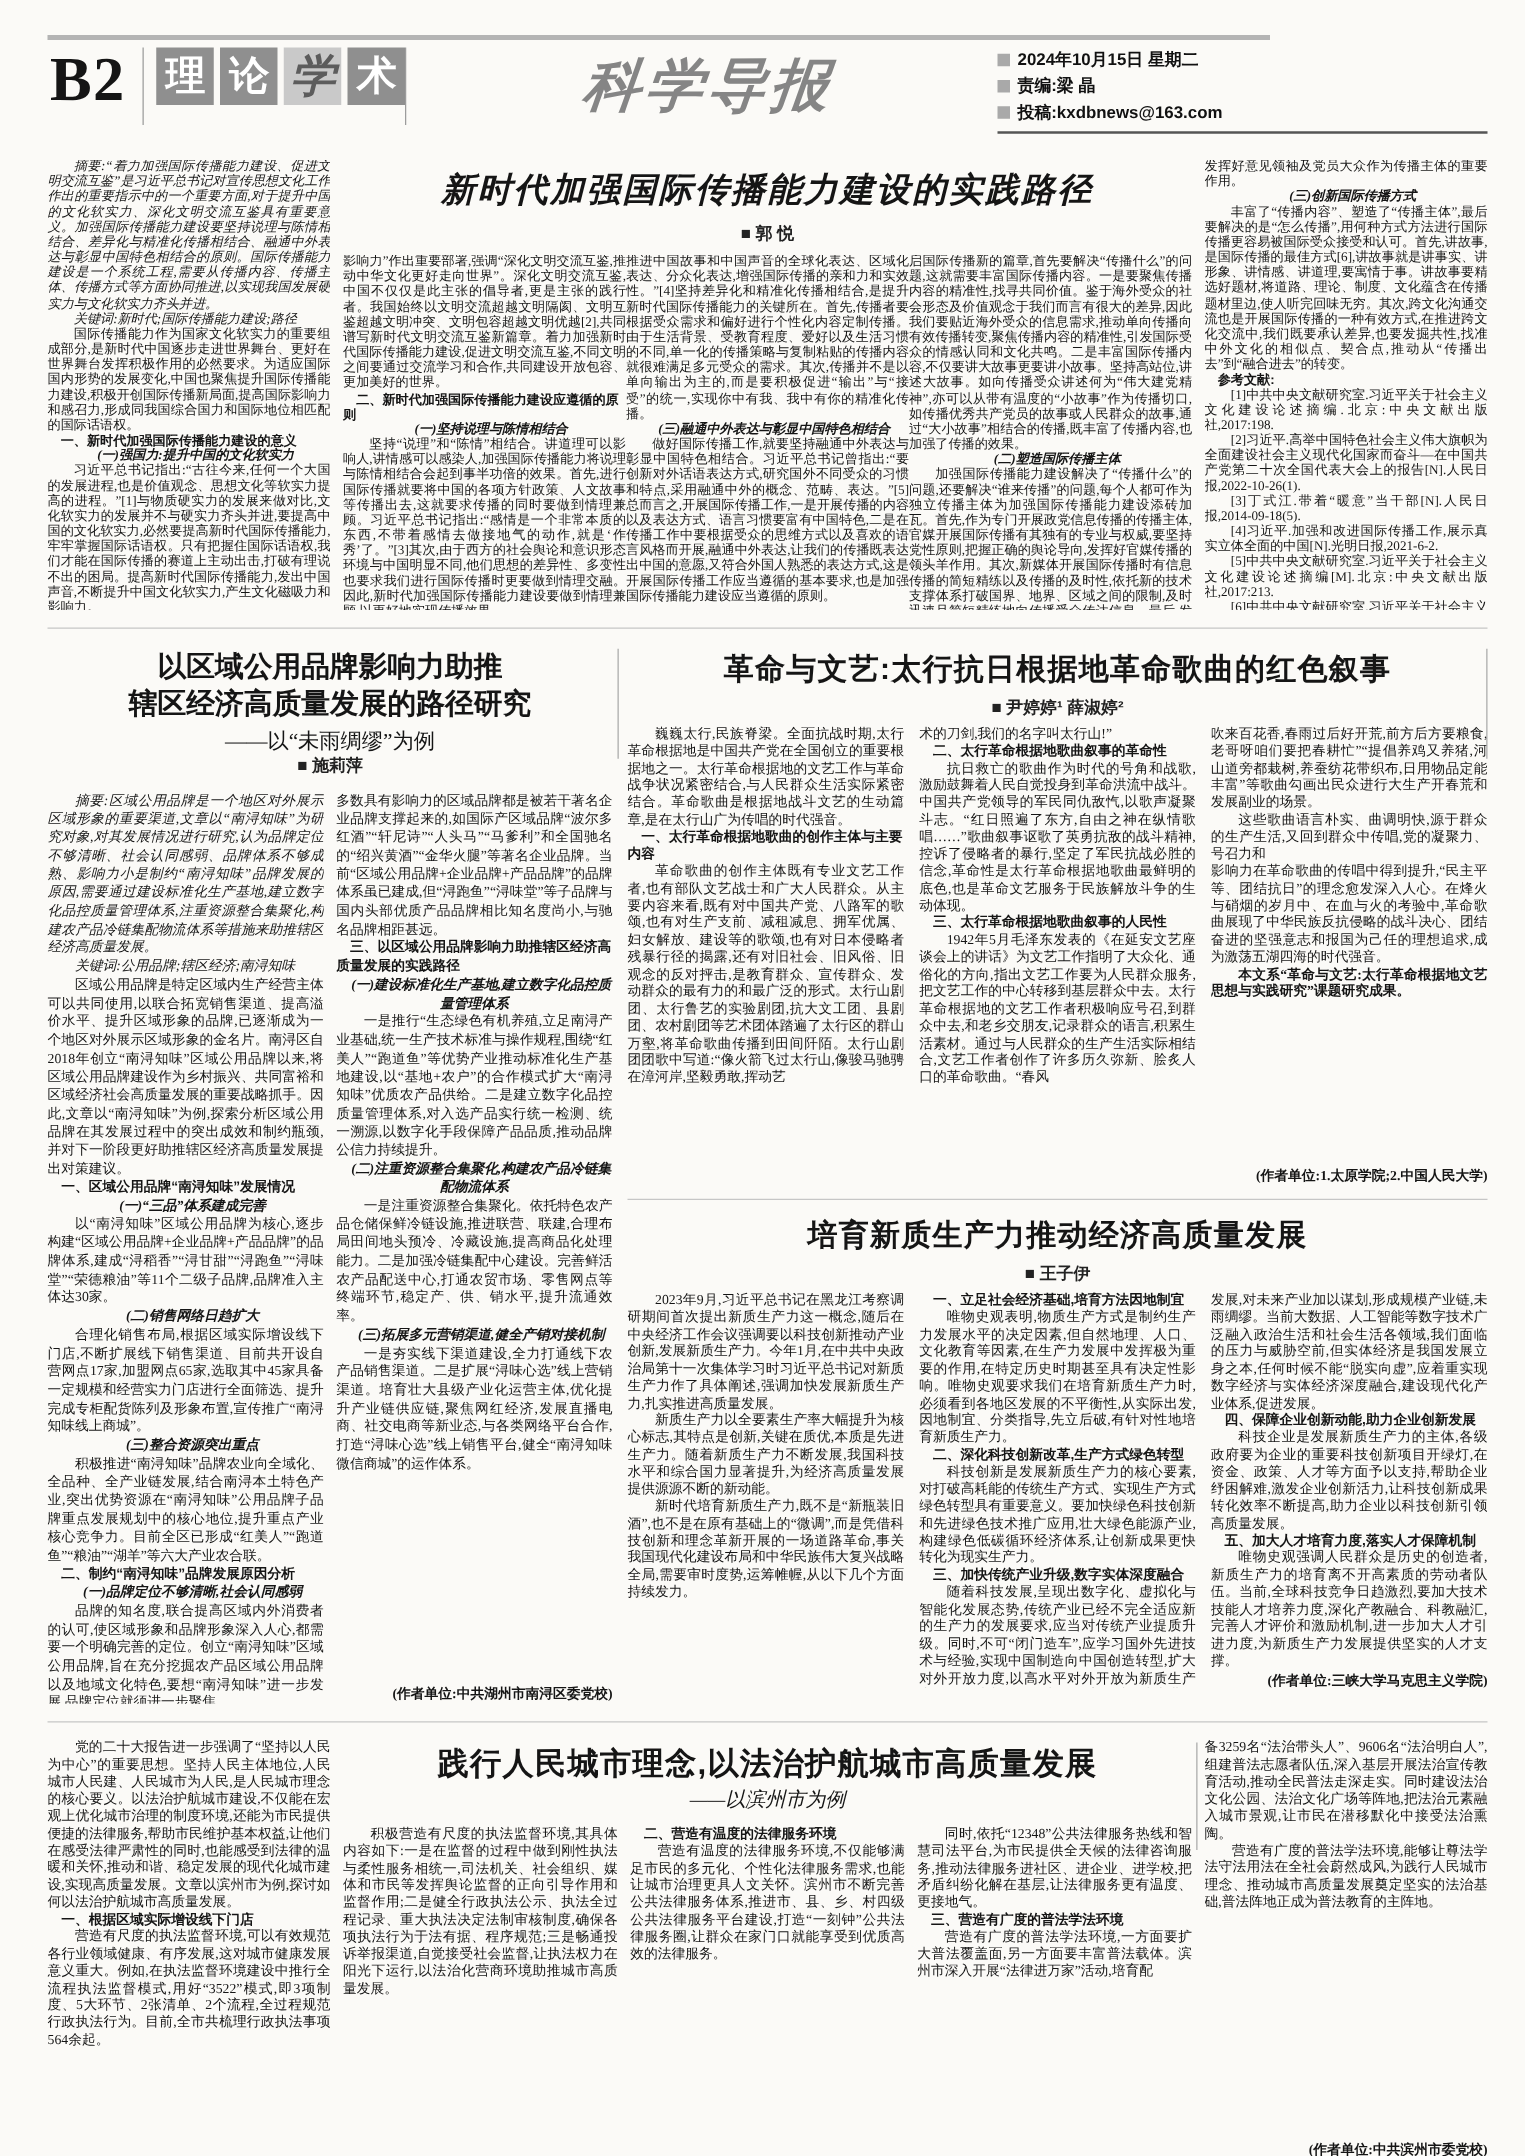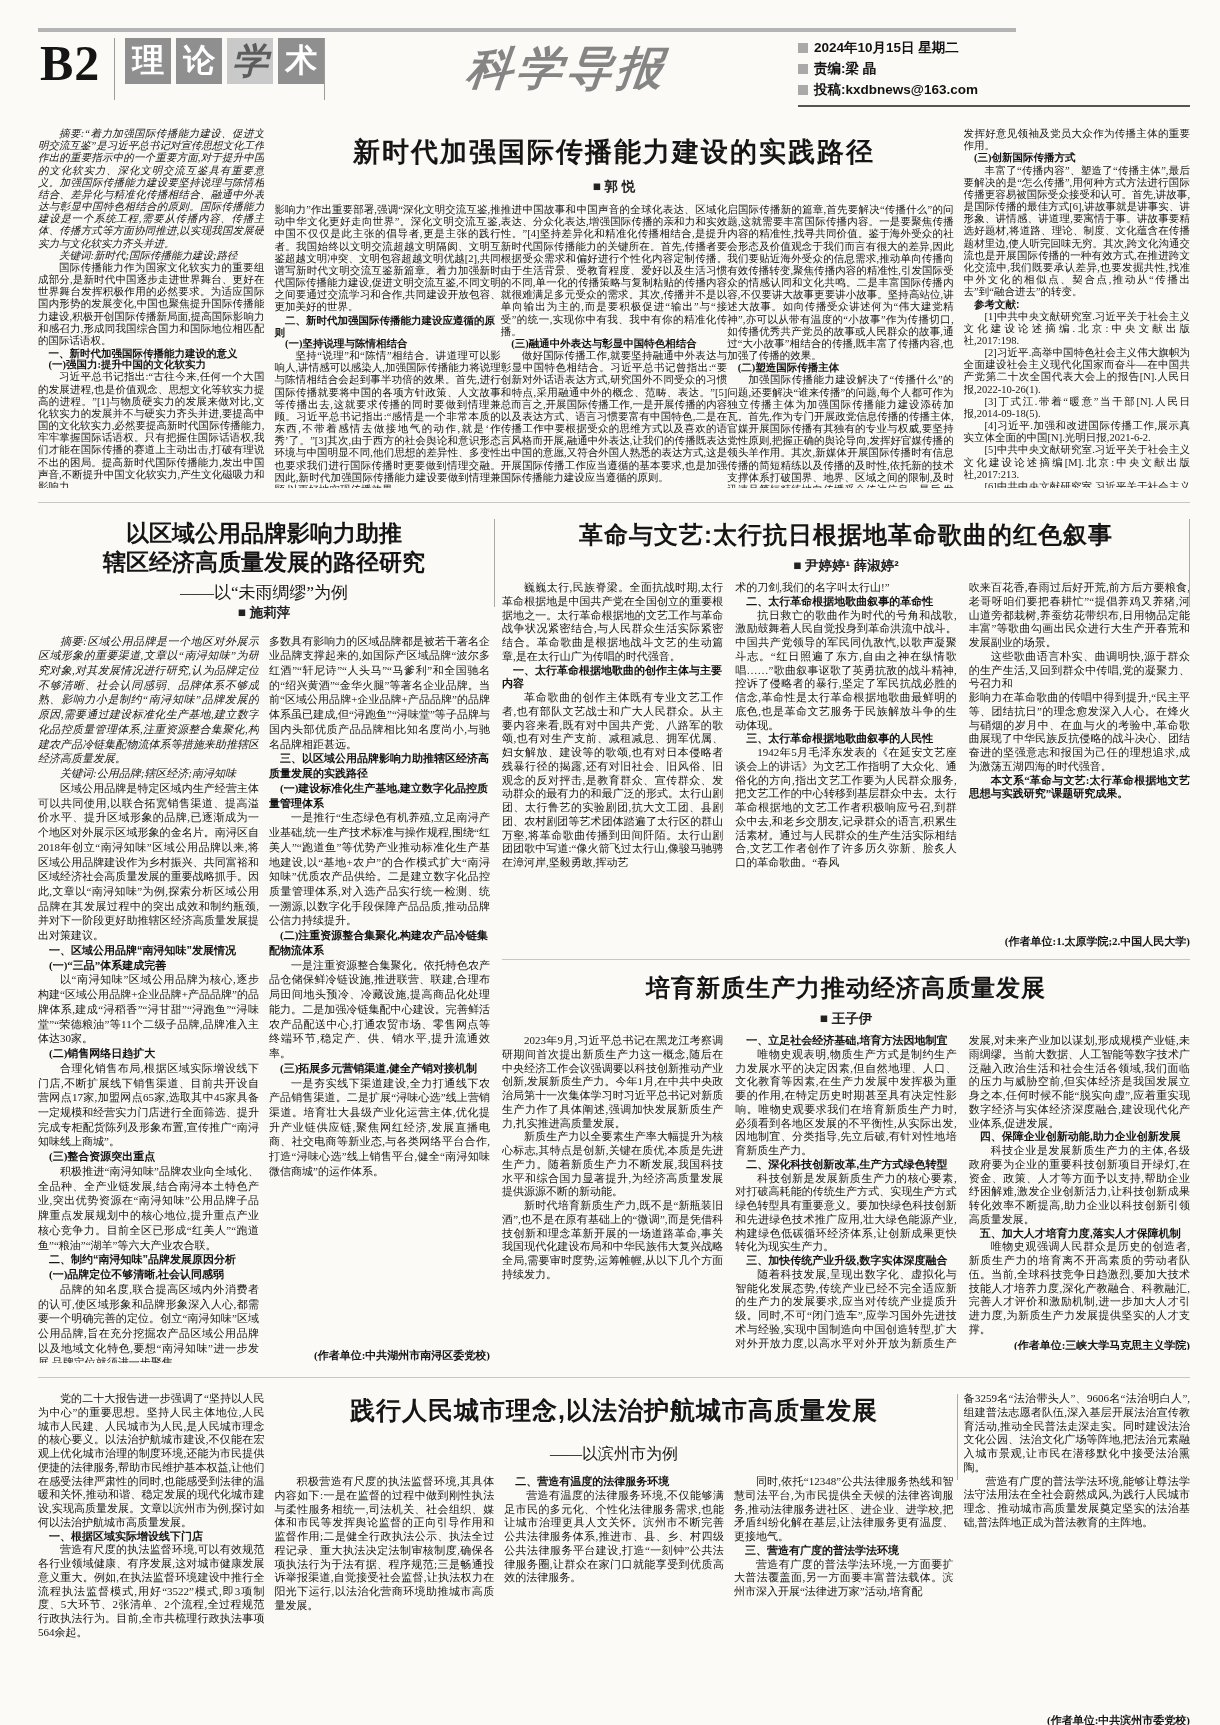--- a/index.html
+++ b/index.html
@@ -24,34 +24,34 @@
   .hinfo{width:392px;border-bottom:2px solid #555;padding-bottom:4px;}
   .hinfo .row{display:flex;align-items:center;gap:6px;font-family:"Liberation Sans",sans-serif;
         font-size:13.5px;font-weight:bold;line-height:1.55;color:#111;}
   .sq{width:10px;height:10px;background:#a9a9a9;display:inline-block;flex:0 0 auto;}
 
   
   .col{flex:1;overflow:hidden;display:flex;flex-direction:column;}
   .pg{margin:0;text-align:justify;text-indent:2em;}
   .pg.cont{text-indent:0;}
   .pg.h{font-weight:bold;font-family:"Liberation Sans",sans-serif;text-indent:1em;text-align:left;}
-  .pg.k{font-weight:bold;text-indent:1em;text-align:left;}
+  .pg.k{font-weight:bold;font-style:italic;text-indent:1em;text-align:center;}
   .pg.abs{font-style:italic;}
   .pg.note{font-weight:bold;}
   .pg.aff{text-align:right;text-indent:0;margin-top:auto;font-weight:bold;padding-top:2px;}
   .byline{text-align:center;font-family:"Liberation Sans",sans-serif;font-weight:bold;
           font-size:13.5px;color:#222;}
   .rule{height:1px;background:#c6c6c6;border:0;margin:14px 0;}
 
   
   .a1{display:flex;gap:10px;height:360px;margin-top:14px;position:relative;}
   .a1 .col{font-size:10.5px;line-height:1.16;}
   .a1mid{flex:3;display:flex;flex-direction:column;min-width:0;}
   .a1title{font-family:"Liberation Sans",sans-serif;font-weight:bold;font-size:27px;
-           text-align:center;margin:6px 0 8px;letter-spacing:2px;}
+           text-align:center;margin:6px 0 8px;letter-spacing:2px;font-style:italic;}
   .a1mid .cols3{display:flex;flex:1;overflow:hidden;margin-top:8px;}
 
   
   .band2{display:flex;gap:12px;height:846px;position:relative;}
   .a2{width:452px;display:flex;flex-direction:column;}
   .a2head{text-align:center;padding:2px 0 6px;}
   .a2t{font-family:"Liberation Sans",sans-serif;font-weight:bold;font-size:23px;line-height:1.25;}
   .a2sub{font-size:17px;margin-top:4px;}
   .a2 .cols2{display:flex;gap:10px;flex:1;overflow:hidden;margin-top:6px;}
   .a2 .col{font-size:11px;line-height:1.34;}
@@ -63,21 +63,21 @@
   .a4 .cols3{height:316px;margin-top:6px;}
   .a3 .col,.a4 .col{font-size:11px;line-height:1.25;}
   .vr{position:absolute;width:1px;background:#a9a9a9;}
 
   
   .band5{display:flex;gap:10px;height:336px;position:relative;}
   .band5 .col{font-size:11px;line-height:1.25;}
   .a5mid{flex:3;display:flex;flex-direction:column;min-width:0;}
   .a5head{text-align:center;padding:2px 0 4px;}
   .a5t{font-family:"Liberation Sans",sans-serif;font-weight:bold;font-size:25px;letter-spacing:1px;}
-  .a5sub{font-size:16px;margin-top:17px;}
+  .a5sub{font-size:16px;margin-top:3px;font-style:italic;}
   .a5mid .cols3{display:flex;gap:10px;flex:1;overflow:hidden;margin-top:6px;}
 </style>
 </head>
 <body>
 
 <div class="page">
 
   <div class="topbar"></div>
   <div class="hdr">
     <div class="pageno">B2</div>

